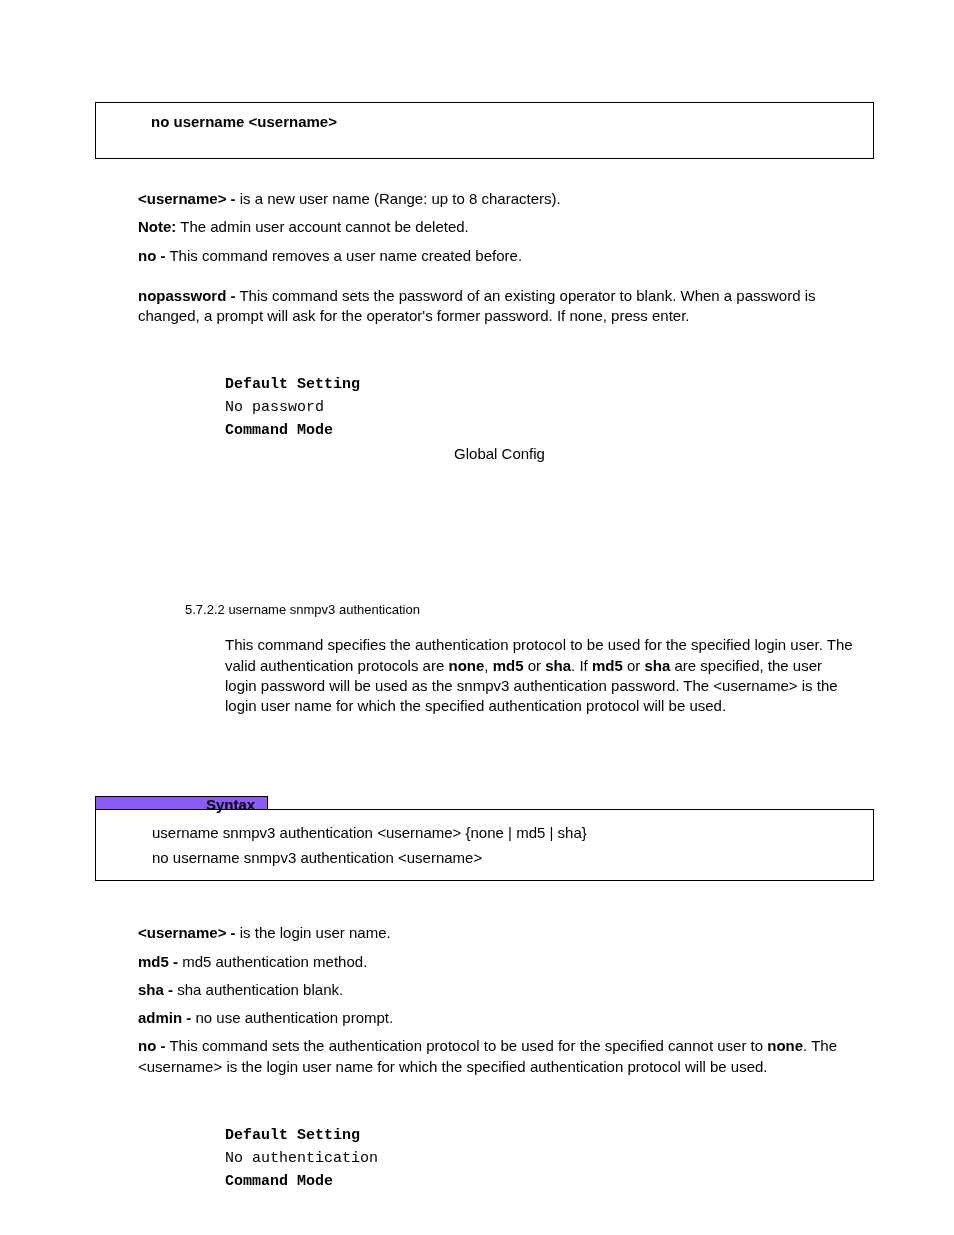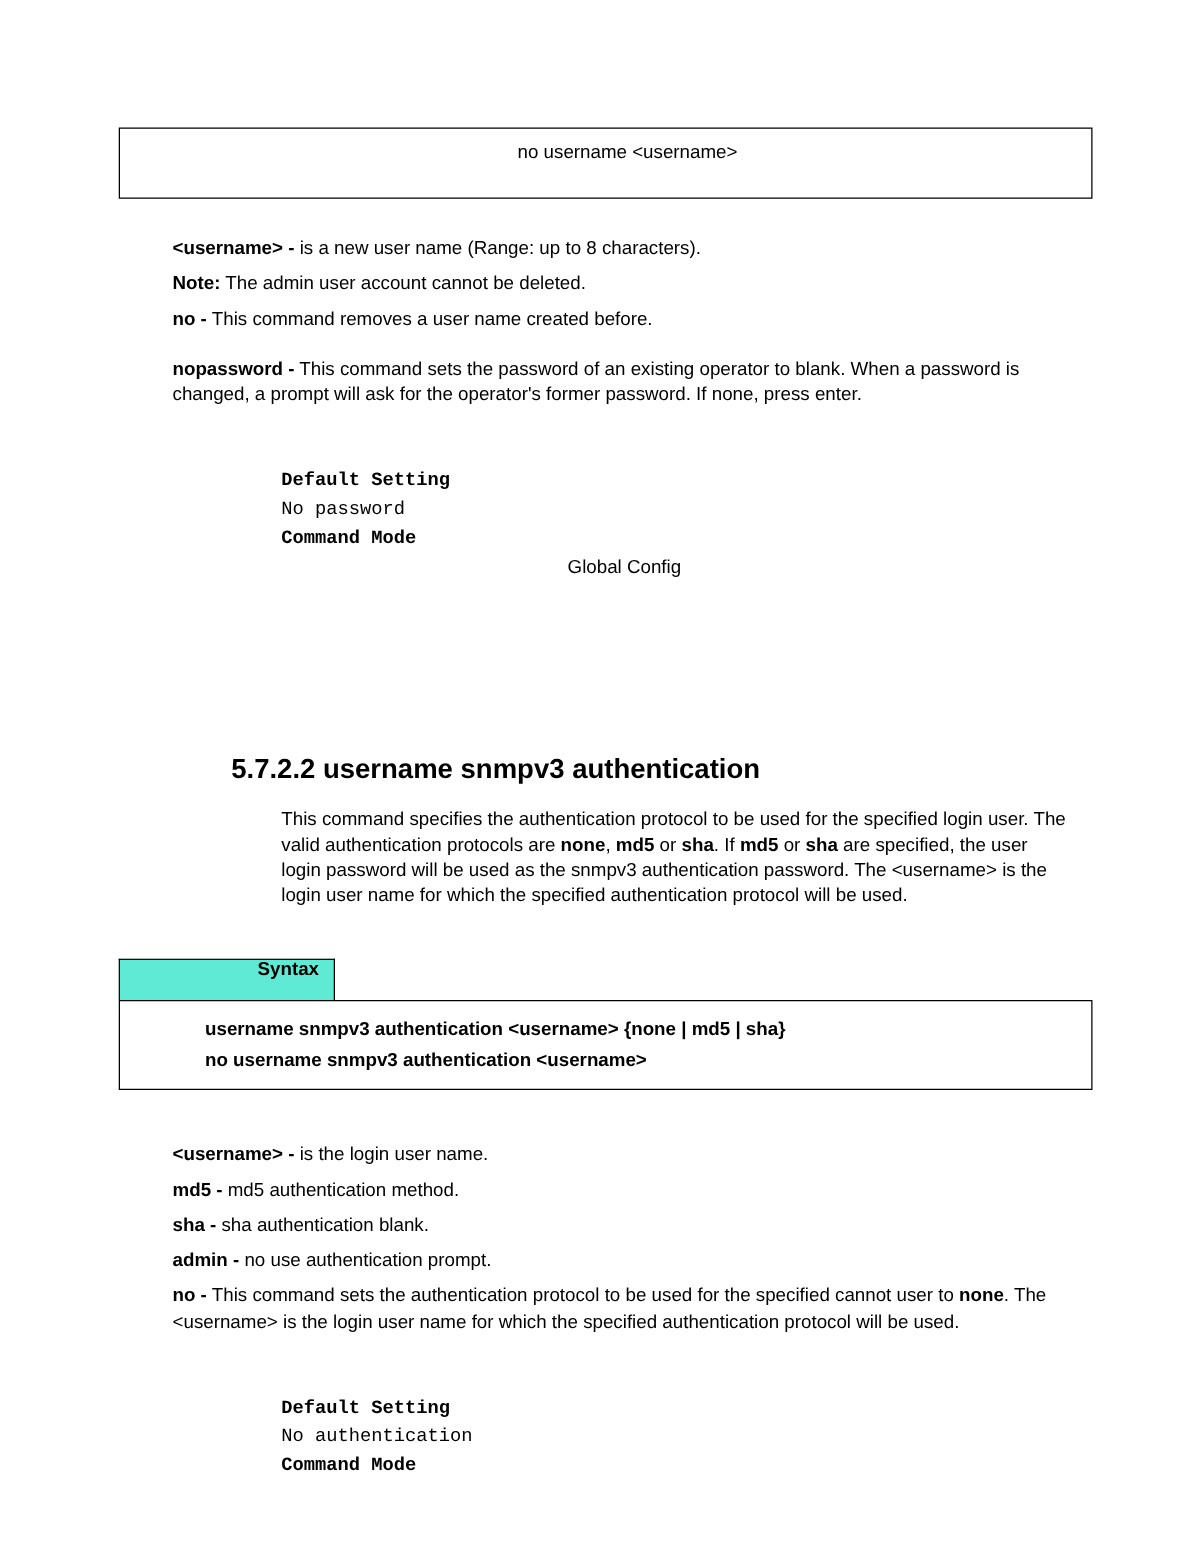--- a/index.html
+++ b/index.html
@@ -17,22 +17,21 @@
     position: relative;
   }
   .syntax-box-top {
     border: 1px solid #000;
     padding: 10px 20px 28px 55px;
     margin-top: 102px;
     margin-bottom: 30px;
   }
   .syntax-box-top p {
     margin: 0;
-    font-weight: normal;
-    text-align: center;
+    font-weight: bold;
   }
   .para {
     margin: 0 0 8px 43px;
     line-height: 1.35;
   }
   .para.tight {
     margin-bottom: 0;
   }
   .para.gap {
     margin-top: 20px;
@@ -44,54 +43,55 @@
   }
   .indent-block p {
     margin: 0 0 6px 0;
   }
   .global-config {
     margin-left: 30px;
     margin-top: 6px;
     text-align: center;
   }
   .section-heading {
-    font-weight: bold;
-    font-size: 22px;
+    font-weight: normal;
+    font-size: 13px;
     margin: 140px 0 18px 90px;
   }
   .section-body {
     margin: 0 18px 0 130px;
     line-height: 1.35;
   }
   .syntax-group {
     margin-top: 40px;
     margin-bottom: 42px;
   }
   .syntax-label {
     display: inline-block;
     border: 1px solid #000;
     border-bottom: none;
-    background: #5eead4;
-    padding: 8px 12px 24px 110px;
+    background: #8b5cf6;
+    padding: 8px 12px 4px 110px;
     font-weight: bold;
     margin-left: -1px;
+    margin-top: 40px;
   }
   .syntax-label-wrap {
     margin: 0;
     padding: 0;
     line-height: 0;
     margin-left: 1px;
   }
   .syntax-body {
     border: 1px solid #000;
     padding: 14px 20px 14px 56px;
   }
   .syntax-body p {
-    margin: 0 0 8px 12px;
-    font-weight: bold;
+    margin: 0 0 8px 0;
+    font-weight: normal;
   }
   .syntax-body p:last-child {
     margin-bottom: 0;
   }
   .page-number {
     text-align: center;
     font-weight: bold;
     font-size: 13px;
     margin-top: 80px;
   }

